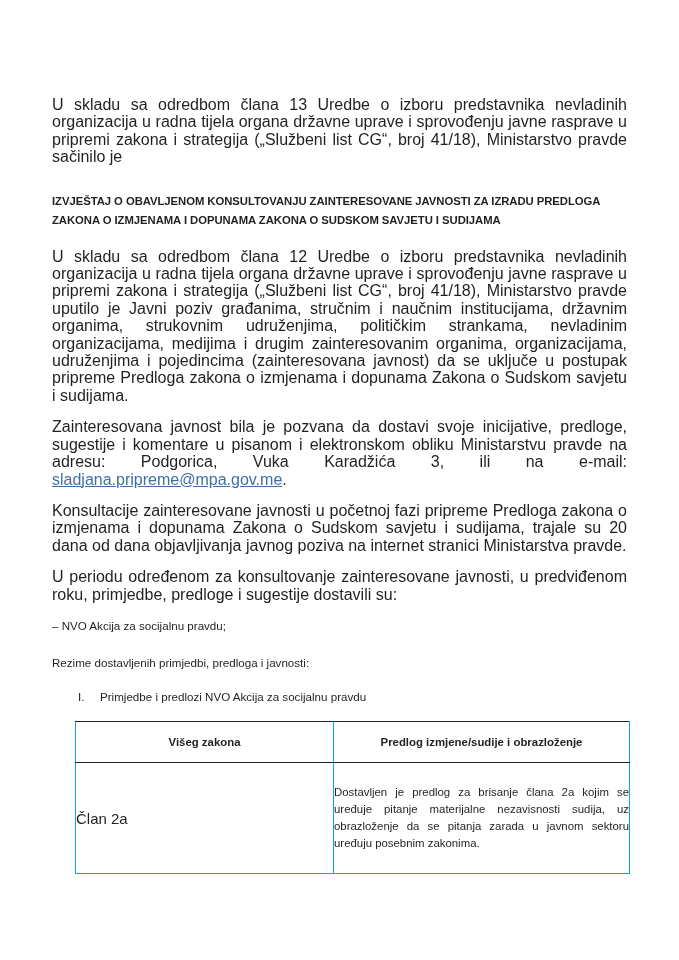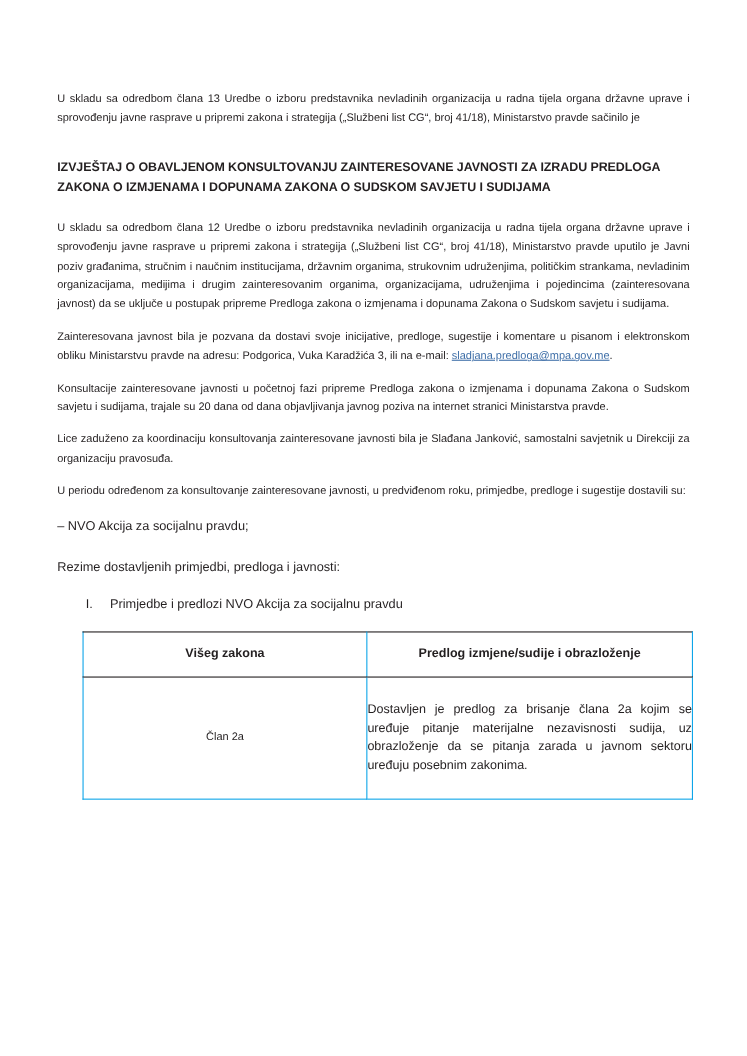--- a/index.html
+++ b/index.html
@@ -16,25 +16,25 @@
   }
   .page {
     position: relative;
     width: 679px;
     height: 960px;
     box-sizing: border-box;
     padding: 82px 52px 0 52px;
     background: #ffffff;
   }
   .para {
-    font-size: 10px;
+    font-size: 16px;
     line-height: 17.4px;
     text-align: justify;
     text-justify: inter-word;
-    margin: 0 0 12px 0;
+    margin: 14px 0 12px 0;
     color: #231f20;
   }
   .para.tight { margin-bottom: 0; }
   .doc-title {
     font-size: 11.3px;
     line-height: 19px;
     text-align: left;
     font-weight: 700;
     margin: 26px 0 18px 0;
     letter-spacing: -0.05px;
@@ -89,22 +89,22 @@
     font-size: 11.4px;
     font-weight: 700;
     text-align: center;
     height: 40px;
     line-height: 15px;
     color: #231f20;
   }
   th.col-1, td.col-1 { width: 257px; }
   th.col-2, td.col-2 { width: 295px; }
   td.col-1 {
-    text-align: center;
-    font-size: 10px;
+    text-align: left;
+    font-size: 15px;
     height: 110px;
     color: #231f20;
   }
   td.col-2 {
     font-size: 11.4px;
     line-height: 17px;
     text-align: justify;
     text-justify: inter-word;
     padding: 0 9px 5px 9px;
     vertical-align: bottom;
@@ -115,25 +115,24 @@
 <body>
 
 <div class="page">
 
   <p class="para">U skladu sa odredbom člana 13 Uredbe o izboru predstavnika nevladinih organizacija u radna tijela organa državne uprave i sprovođenju javne rasprave u pripremi zakona i strategija („Službeni list CG“, broj 41/18), Ministarstvo pravde sačinilo je</p>
 
   <h1 class="doc-title">IZVJEŠTAJ O OBAVLJENOM KONSULTOVANJU ZAINTERESOVANE JAVNOSTI ZA IZRADU PREDLOGA ZAKONA O IZMJENAMA I DOPUNAMA ZAKONA O SUDSKOM SAVJETU I SUDIJAMA</h1>
 
   <p class="para">U skladu sa odredbom člana 12 Uredbe o izboru predstavnika nevladinih organizacija u radna tijela organa državne uprave i sprovođenju javne rasprave u pripremi zakona i strategija („Službeni list CG“, broj 41/18), Ministarstvo pravde uputilo je Javni poziv građanima, stručnim i naučnim institucijama, državnim organima, strukovnim udruženjima, političkim strankama, nevladinim organizacijama, medijima i drugim zainteresovanim organima, organizacijama, udruženjima i pojedincima (zainteresovana javnost) da se uključe u postupak pripreme Predloga zakona o izmjenama i dopunama Zakona o Sudskom savjetu i sudijama.</p>
 
-  <p class="para"><span>Zainteresovana javnost bila je pozvana da dostavi svoje inicijative, predloge, sugestije i komentare u pisanom i elektronskom obliku Ministarstvu pravde na adresu: Podgorica, Vuka Karadžića 3, ili na e-mail: </span><a class="email-link" href="#">sladjana.predloga@mpa.gov.me</a><span>.</span></p>
+  <p class="para"><span>Zainteresovana javnost bila je pozvana da dostavi svoje inicijative, predloge, sugestije i komentare u pisanom i elektronskom obliku Ministarstvu pravde na adresu: Podgorica, Vuka Karadžića 3, ili na e-mail: </span><a class="email-link" href="#">sladjana.pripreme@mpa.gov.me</a><span>.</span></p>
 
   <p class="para">Konsultacije zainteresovane javnosti u početnoj fazi pripreme Predloga zakona o izmjenama i dopunama Zakona o Sudskom savjetu i sudijama, trajale su 20 dana od dana objavljivanja javnog poziva na internet stranici Ministarstva pravde.</p>
 
-  <p class="para">Lice zaduženo za koordinaciju konsultovanja zainteresovane javnosti bila je Slađana Janković, samostalni savjetnik u Direkciji za organizaciju pravosuđa.</p>
 
   <p class="para tight">U periodu određenom za konsultovanje zainteresovane javnosti, u predviđenom roku, primjedbe, predloge i sugestije dostavili su:</p>
 
   <div style="height:14px"></div>
 
   <p class="dash-item">– NVO Akcija za socijalnu pravdu;</p>
 
 
   <p class="rezime">Rezime dostavljenih primjedbi, predloga i javnosti:</p>
 

